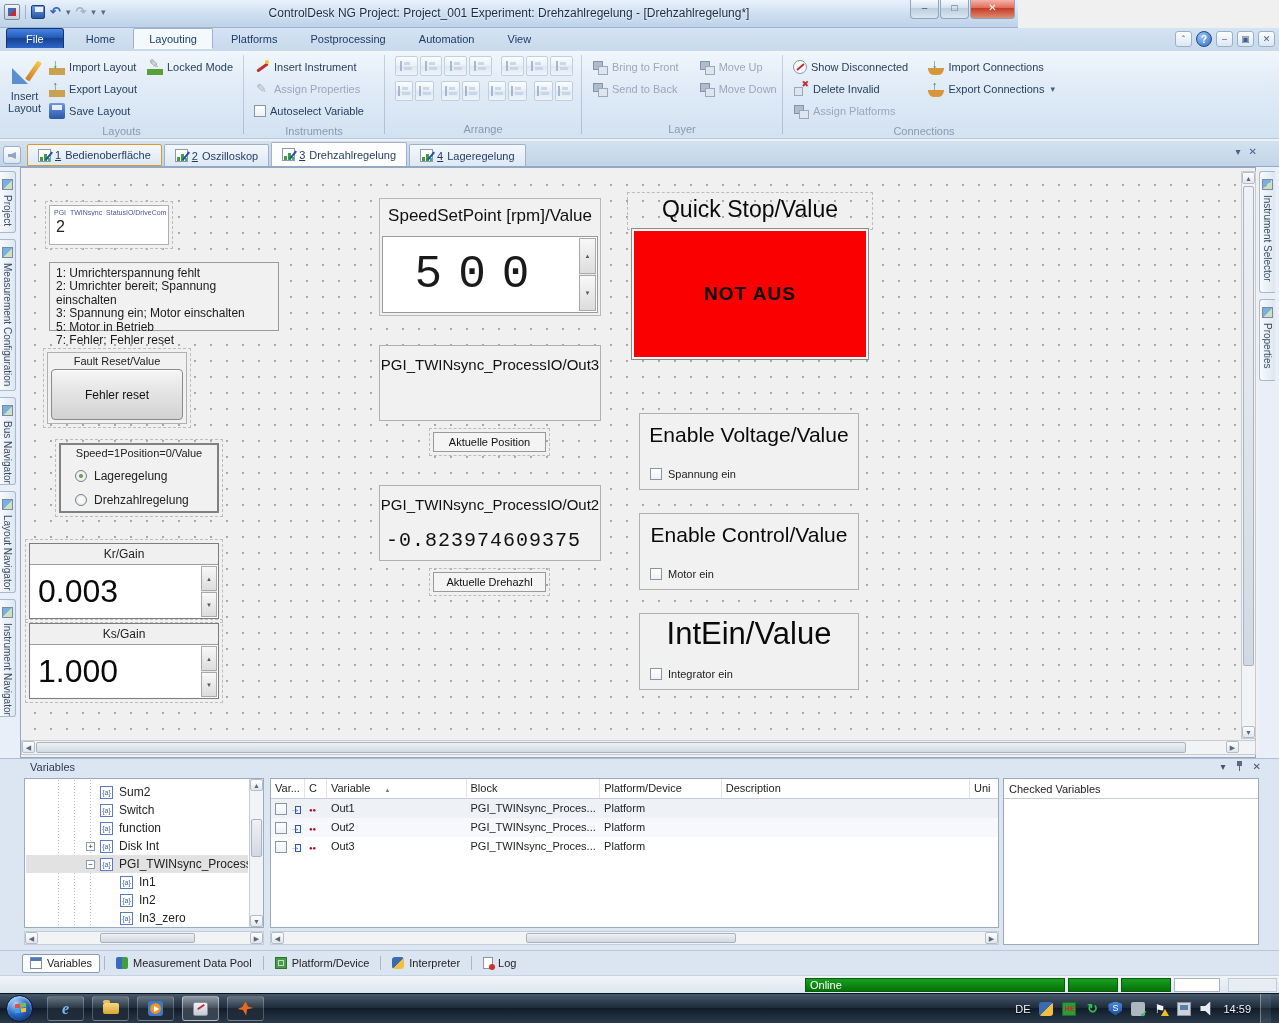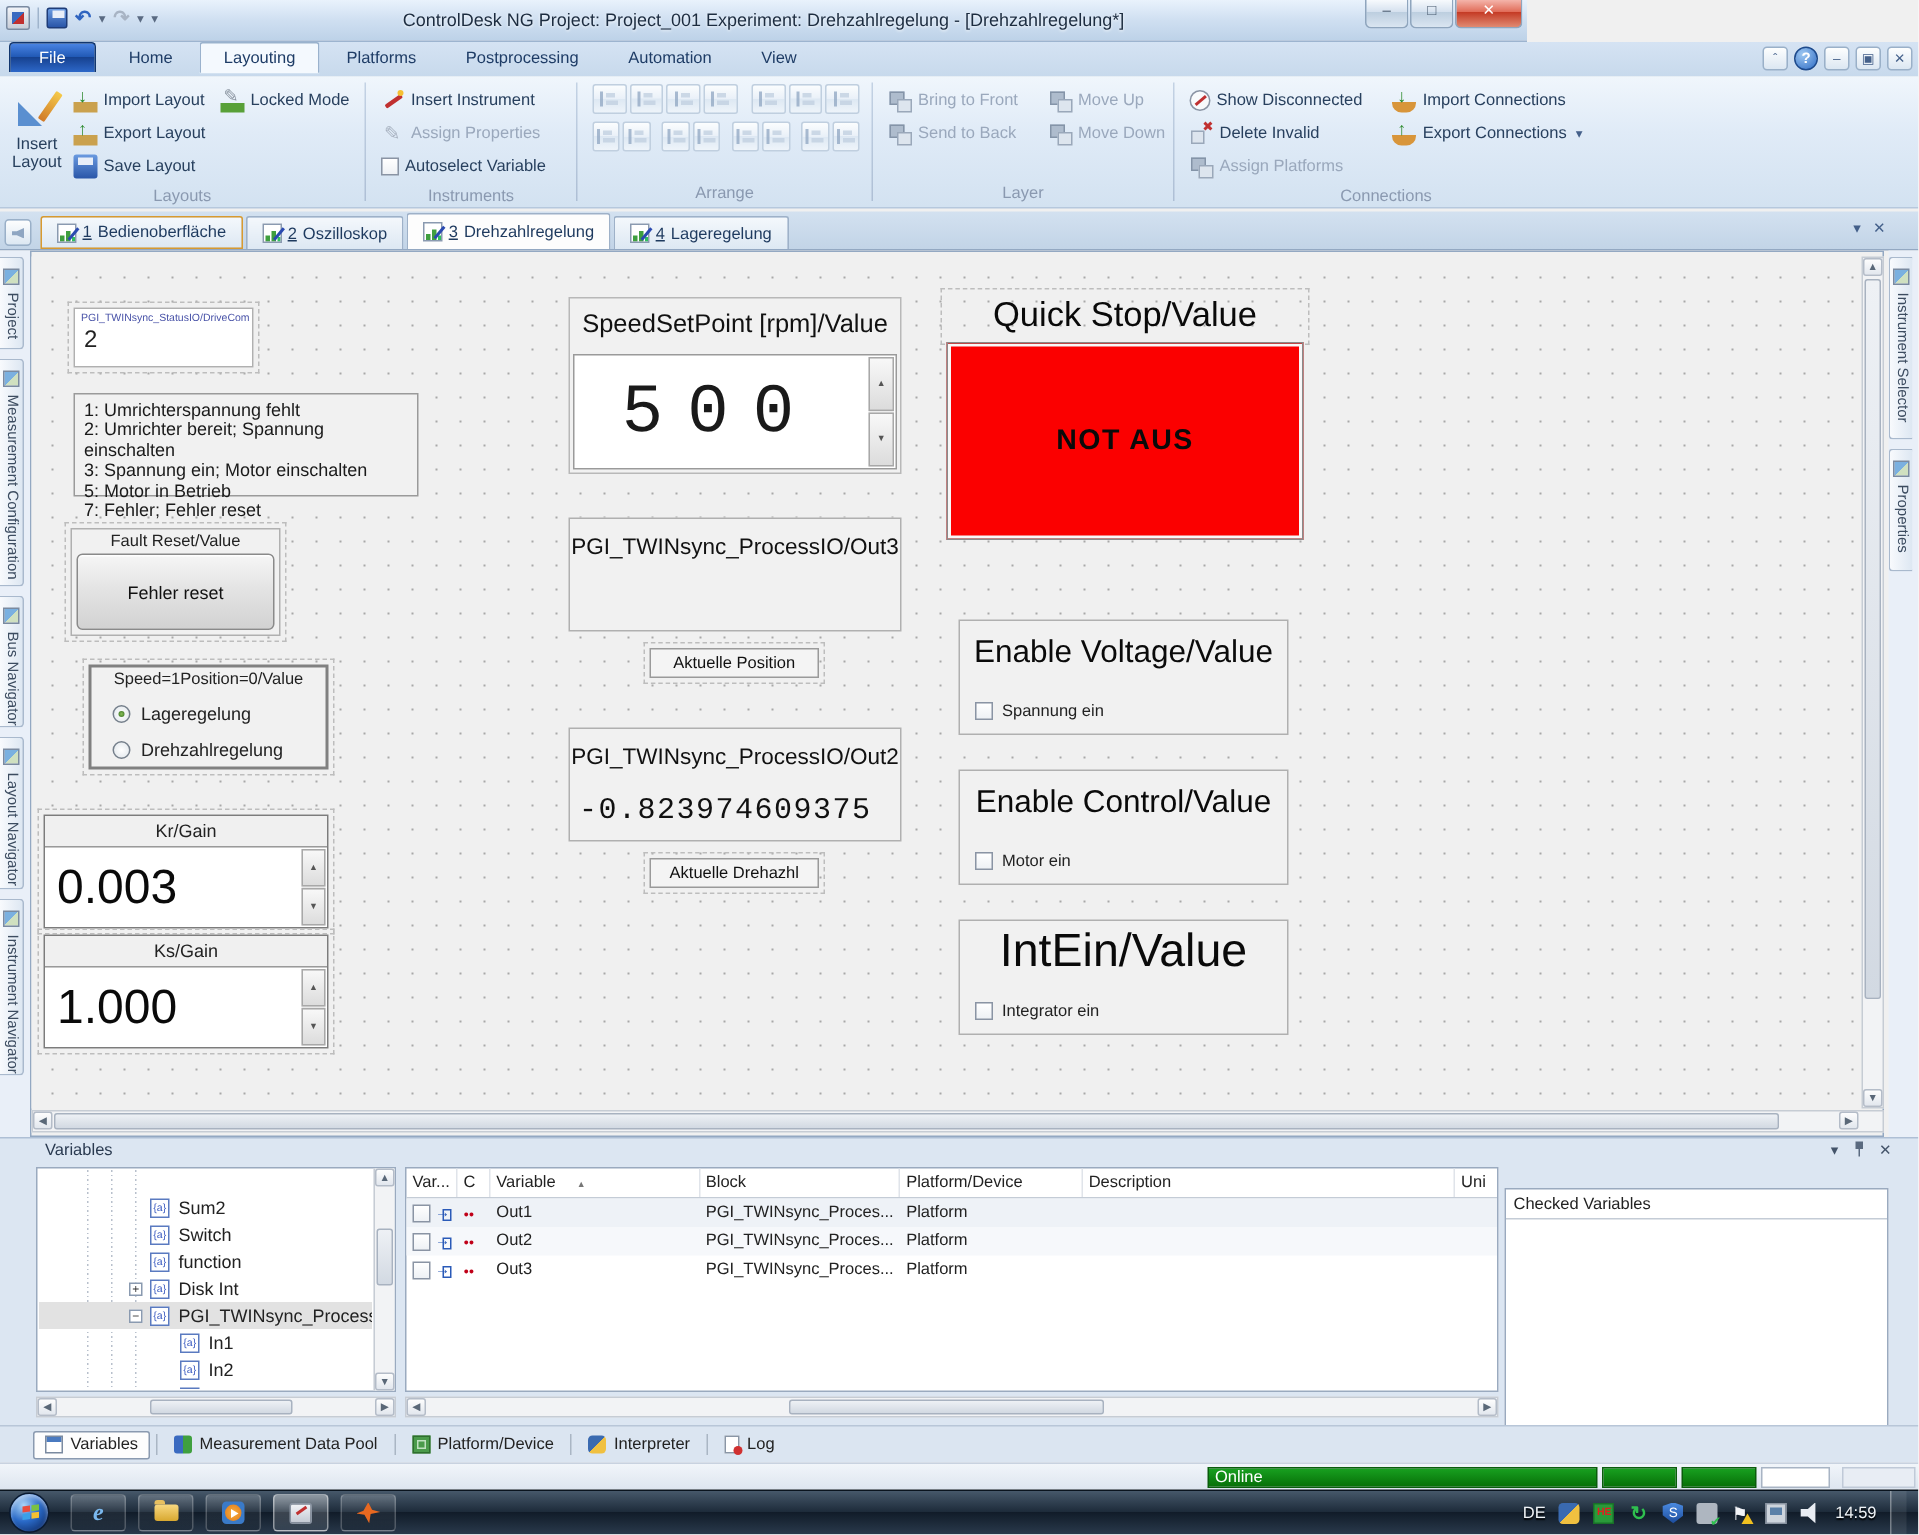--- a/index.html
+++ b/index.html
@@ -159,21 +159,21 @@
   .pin::before { content:""; position:absolute; left:1px; top:0; width:5px; height:5px; background:#5a6a80; }
   .pin::after { content:""; position:absolute; left:3px; top:5px; width:1px; height:5px; background:#5a6a80; }
   .whitebox { position:absolute; background:#fff; border:1px solid #9aaabf; }
   .treerow { height:18px; display:flex; align-items:center; font-size:12px; white-space:nowrap; }
   .treerow.sel { background:#e2e2e2; }
   .exp { width:9px; height:9px; border:1px solid #8a9ab0; background:#fff; font-size:8px; line-height:7px; text-align:center; color:#333; flex:none; margin-right:5px; }
   .exp.plus::before { content:"+"; }
   .exp.minus::before { content:"\2212"; }
   .i-a { width:13px; height:13px; border:1px solid #5a7ac0; background:#fff; color:#3a5ac0; font-size:7px; line-height:12px; text-align:center; flex:none; margin-right:6px; }
   .i-a::before { content:"{a}"; }
-  .treebody { position:absolute; left:1px; top:1px; right:15px; bottom:1px; overflow:hidden; padding-top:16px; background:
+  .treebody { position:absolute; left:1px; top:1px; right:15px; bottom:1px; overflow:hidden; padding-top:3px; background:
     repeating-linear-gradient(to bottom,#b8c0cc 0 1px,transparent 1px 3px) 32px 0/1px 100% no-repeat,
     repeating-linear-gradient(to bottom,#b8c0cc 0 1px,transparent 1px 3px) 48px 0/1px 100% no-repeat,
     repeating-linear-gradient(to bottom,#b8c0cc 0 1px,transparent 1px 3px) 64px 0/1px 100% no-repeat; }
   .ind2 { padding-left:60px; } .ind2b { padding-left:74px; } .ind3 { padding-left:94px; }
   .tbl-hdr { display:flex; height:20px; border-bottom:1px solid #c4ccd6; align-items:center; color:#222; }
   .tbl-hdr > div { border-right:1px solid #e0e4ea; padding:0 4px; height:100%; line-height:18px; overflow:hidden; white-space:nowrap; }
   .tbl-row { display:flex; height:19px; align-items:center; }
   .tbl-row > div { padding:0 4px; overflow:hidden; white-space:nowrap; height:100%; line-height:19px; }
   .rowicons { display:flex; align-items:center; gap:3px; }
   .i-expvar { width:12px; height:10px; position:relative; }
@@ -742,21 +742,21 @@
         <div class="c-desc"></div>
           <div class="c-unit"></div>
       </div>
     </div>
     <div class="sbtrack" style="left:270px; top:172px; width:729px; height:14px;">
       <div class="sbarrow" style="left:0; top:0; height:12px;">◀</div>
       <div class="sbthumb" style="left:255px; top:1px; width:210px; height:10px;"></div>
       <div class="sbarrow" style="right:0; top:0; height:12px;">▶</div>
     </div>
 
-    <div class="whitebox" style="left:1003px; top:33px; width:256px; height:167px;">
+    <div class="whitebox" style="left:1003px; top:19px; width:256px; height:167px;">
       <div class="chk-hdr">Checked Variables</div>
     </div>
   </div>
 
   <div id="bottomtabs">
     <div class="btab active">
       <span class="bi bi-vars"></span>
         <span>Variables</span>
     </div>
     <div class="bdiv"></div>

